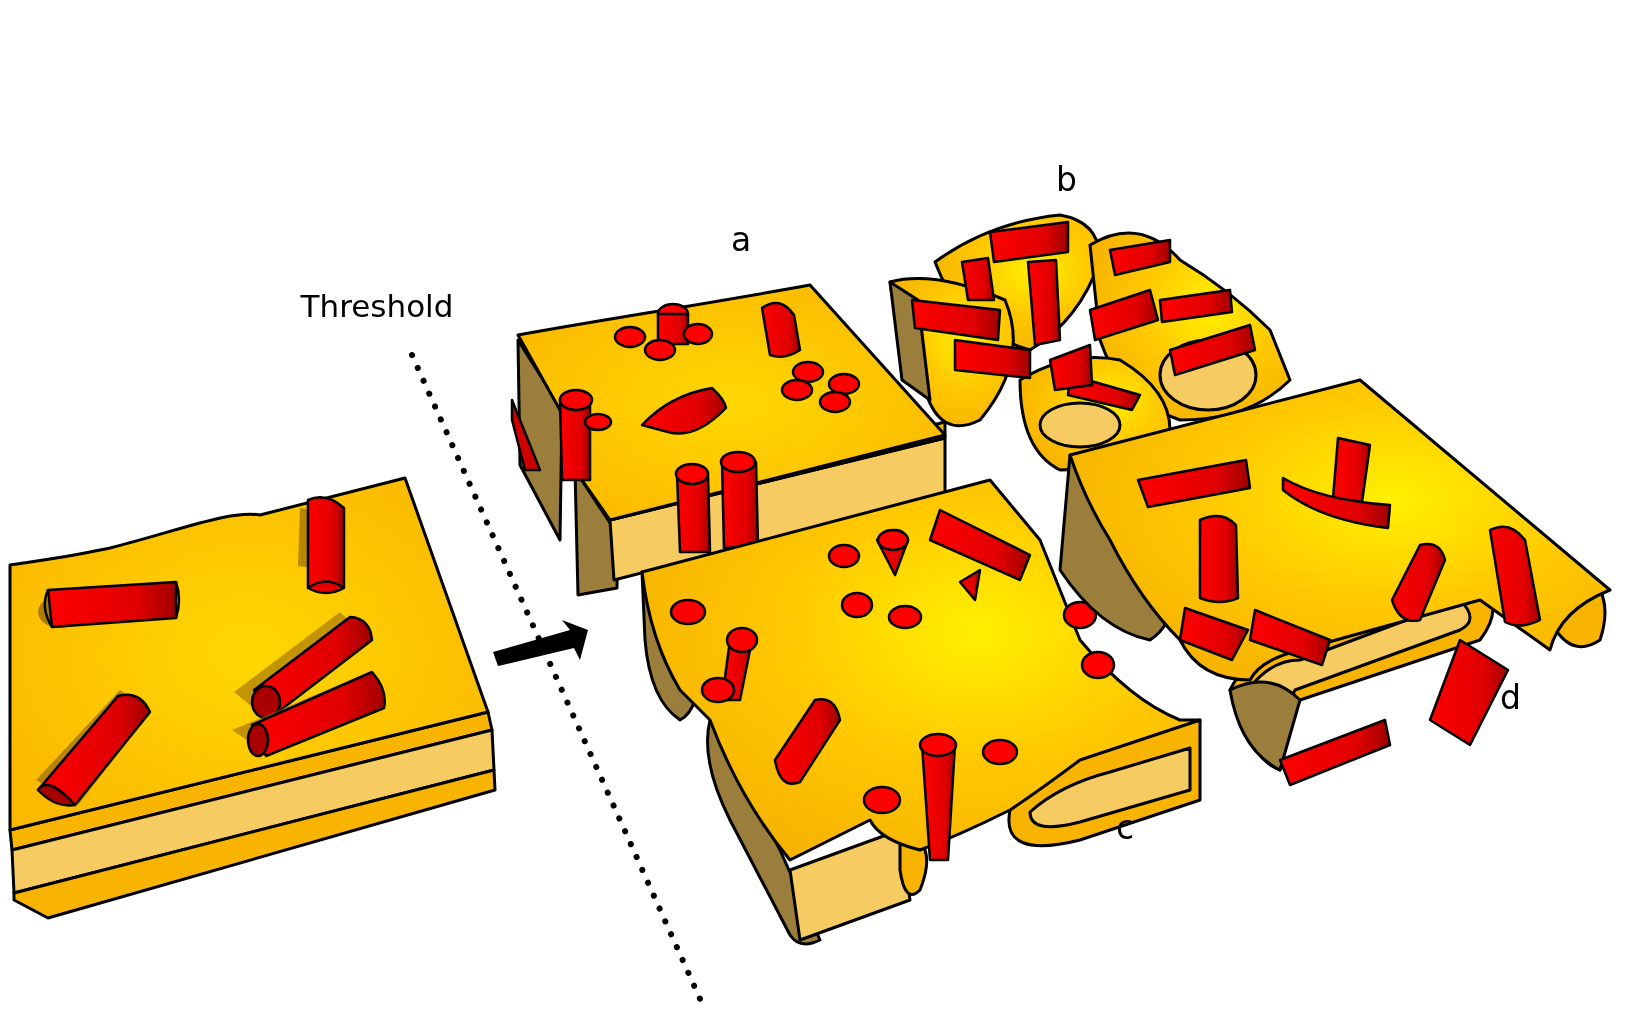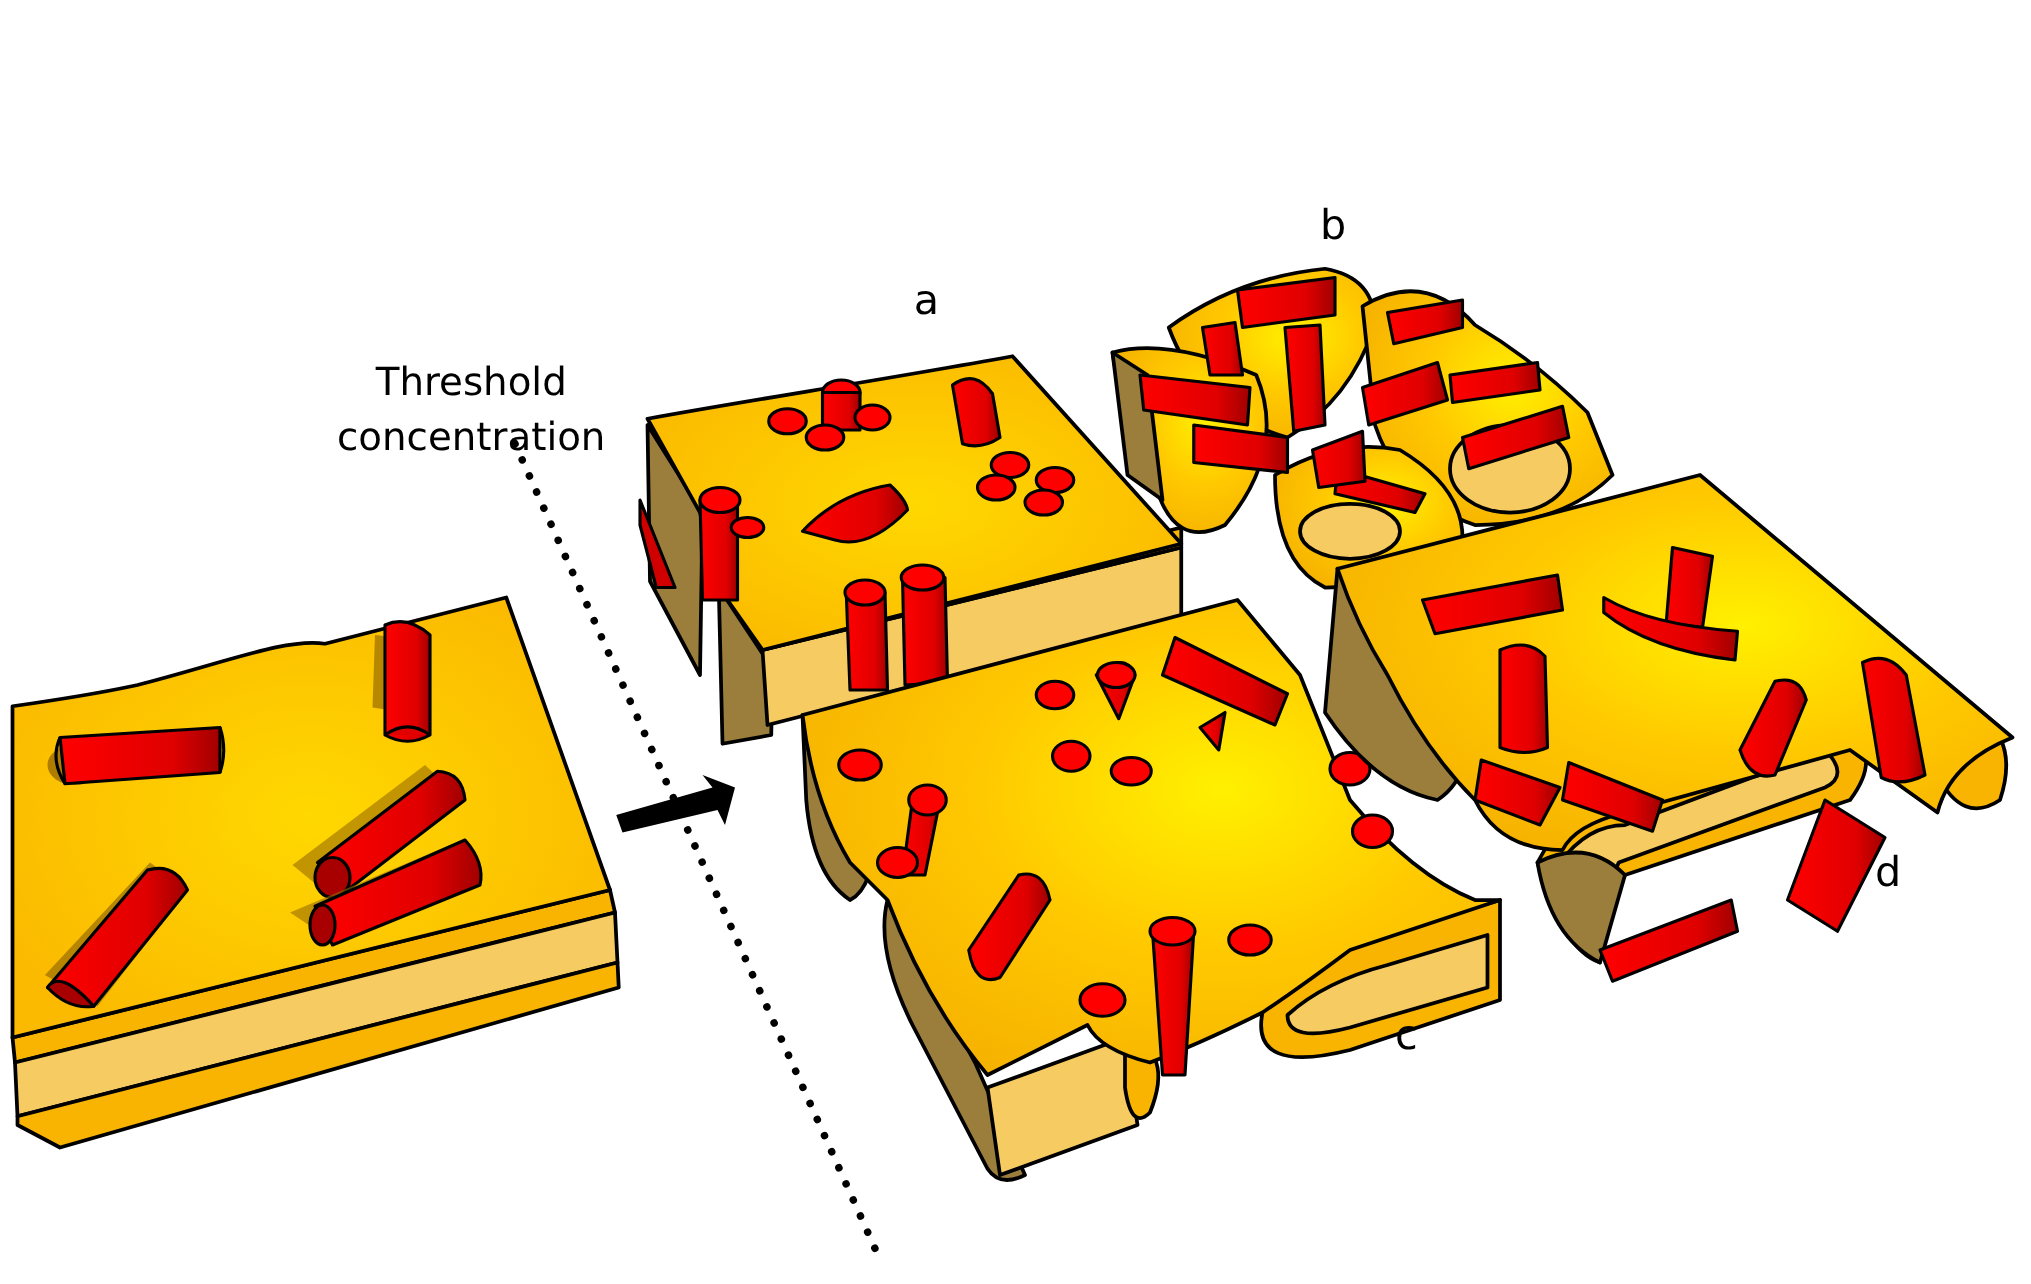--- a/index.html
+++ b/index.html
@@ -208,18 +208,17 @@
       <path d="M1255,610 L1330,640 L1322,665 L1250,640 Z"></path>
       <path d="M1185,608 L1248,630 L1232,660 L1180,640 Z"></path>
       <path d="M1280,760 L1385,720 L1390,745 L1290,785 Z"></path>
       <path d="M1460,640 L1508,670 L1470,745 L1430,720 Z"></path>
     </g>
   </g>
 </svg>
 
 <div class="lbl threshold">
   <div>Threshold</div>
-  <div>concentration</div>
 </div>
 <div class="lbl panel-lbl lbl-a">a</div>
 <div class="lbl panel-lbl lbl-b">b</div>
 <div class="lbl panel-lbl lbl-c">c</div>
 <div class="lbl panel-lbl lbl-d">d</div>
 
 </body></html>

